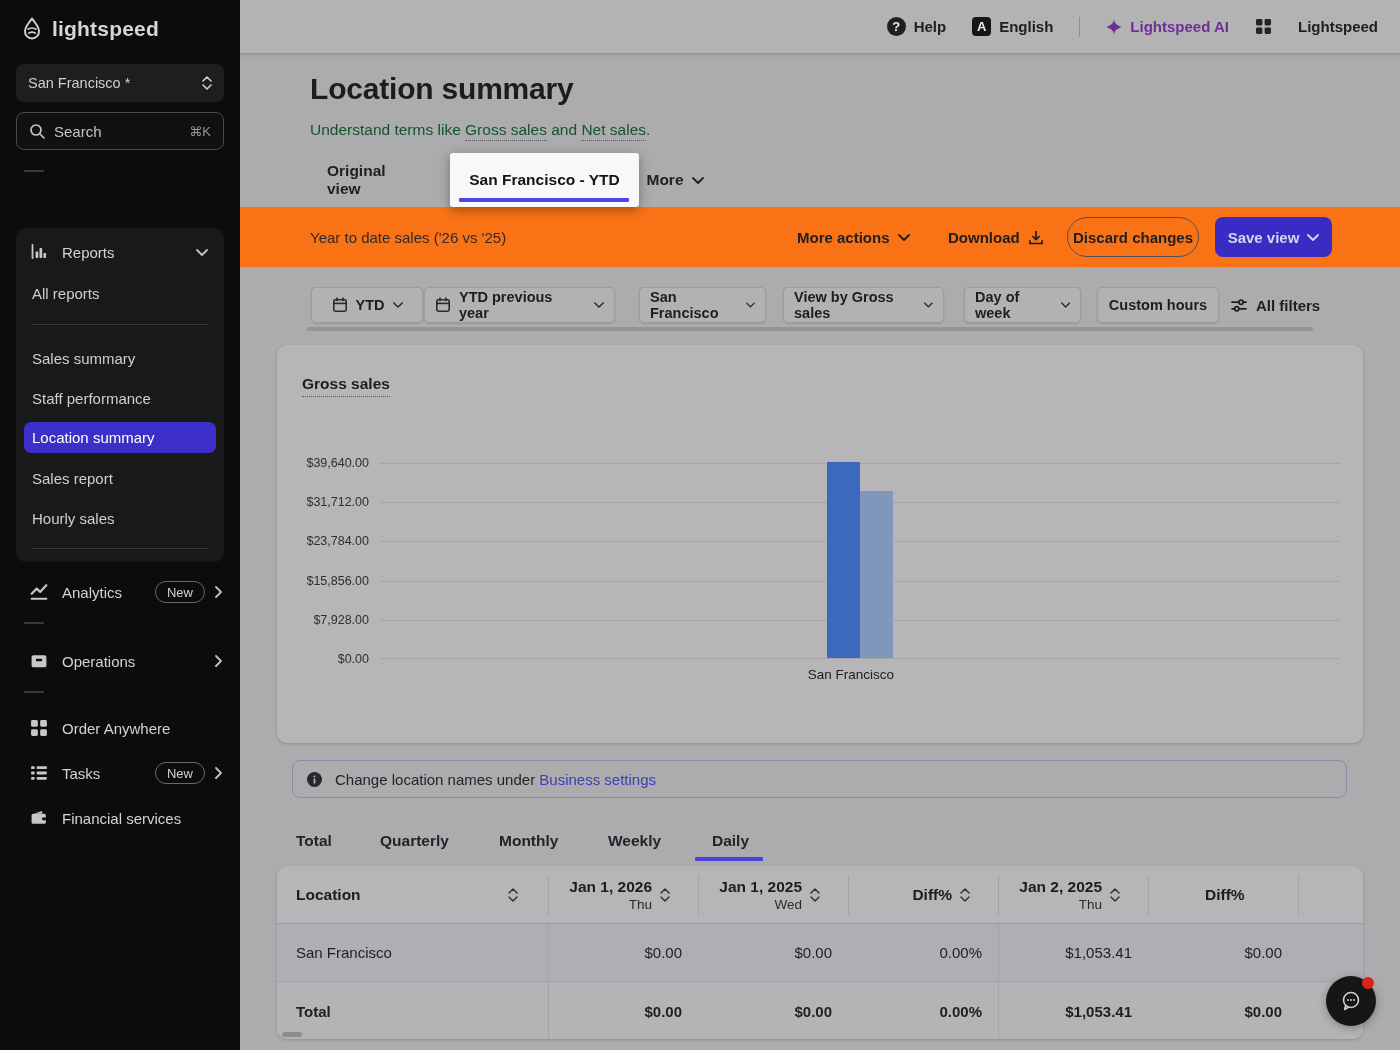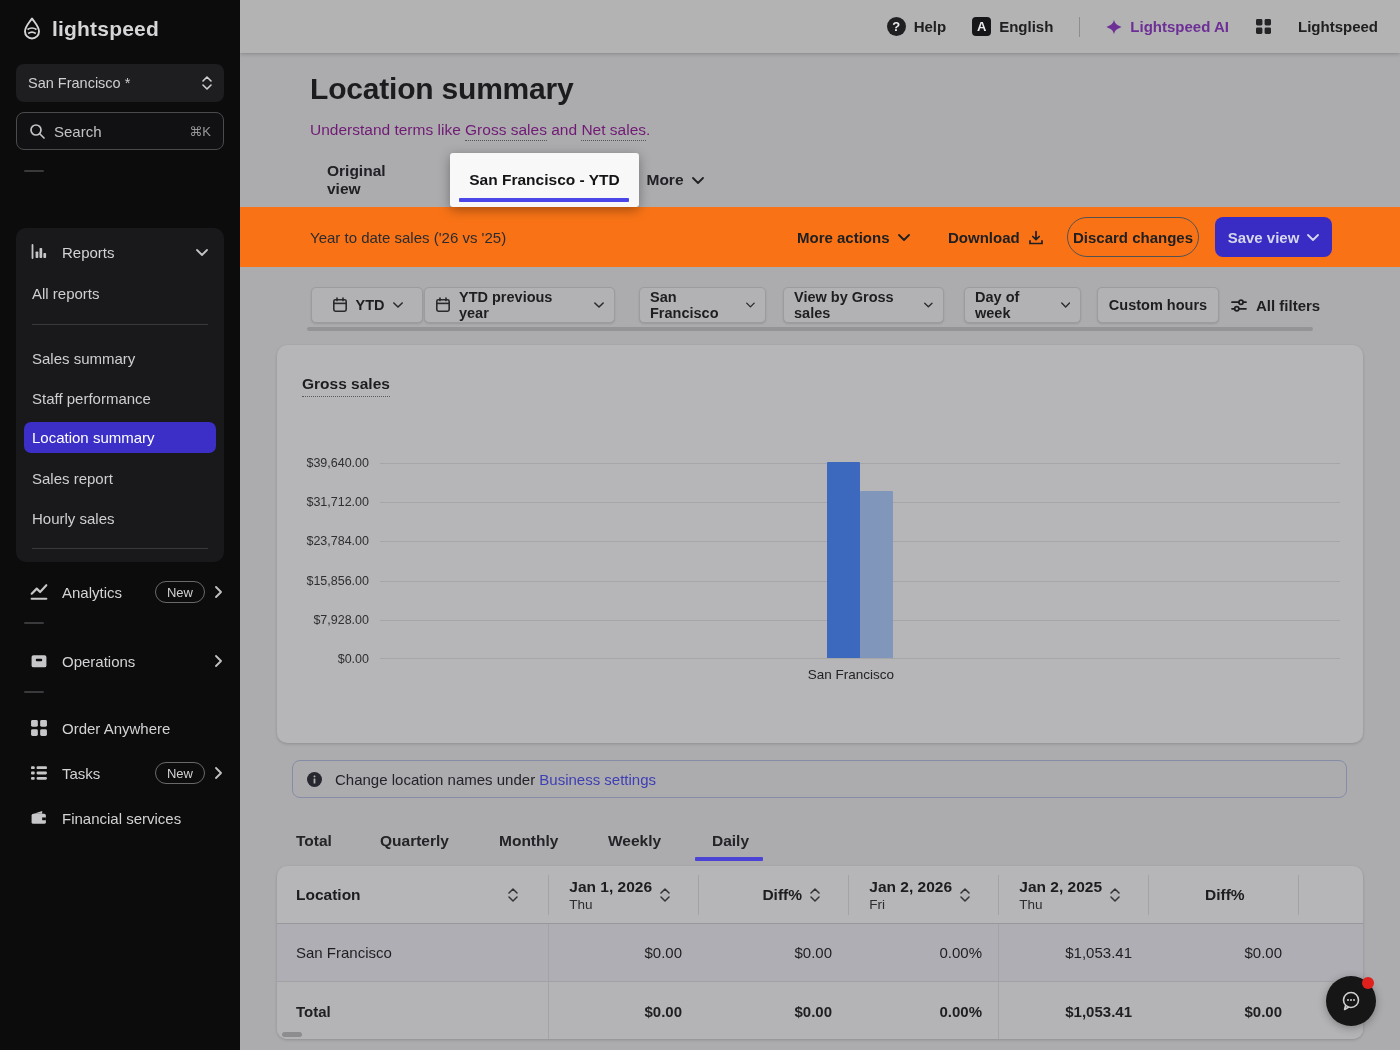--- a/index.html
+++ b/index.html
@@ -31,21 +31,21 @@
   
   .main{position:absolute;left:240px;top:0;width:1160px;height:1050px}
   .topbar{position:absolute;left:0;top:0;width:1160px;height:53px;background:#b3b3b4;box-shadow:0 1px 4px rgba(0,0,0,.22);display:flex;align-items:center;justify-content:flex-end;gap:26px;padding-right:22px;font-size:15px;color:#202022;font-weight:600;z-index:2}
   .tb-item{display:flex;align-items:center;gap:8px;cursor:pointer}
   .q-circle{width:19px;height:19px;border-radius:50%;background:#202022;color:#ececec;display:flex;align-items:center;justify-content:center;font-size:13px;font-weight:700}
   .a-square{width:19px;height:19px;border-radius:4px;background:#161618;color:#ececec;display:flex;align-items:center;justify-content:center;font-size:13px;font-weight:700}
   .tb-div{width:1px;height:20px;background:#8e8e90}
   .ai{color:#6d2f96;font-weight:700}
 
   .page-title{position:absolute;left:70px;top:72px;font-size:30px;font-weight:700;color:#1c1c1e;letter-spacing:-.2px}
-  .subtitle{position:absolute;left:70px;top:121px;font-size:15.5px;color:#701a75}
+  .subtitle{position:absolute;left:70px;top:121px;font-size:15.5px;color:#14532d}
   .u-dot{border-bottom:1.5px dotted #57575a;padding-bottom:2px;cursor:pointer}
 
   .tab{position:absolute;top:153px;height:54px;display:flex;align-items:center;justify-content:center;font-weight:700;font-size:15.5px;color:#212125;cursor:pointer;gap:8px}
   .tab-spot{position:absolute;left:210px;top:153px;width:189px;height:54px;background:#f8f8f9;border-radius:3px;box-shadow:0 3px 12px rgba(0,0,0,.35);display:flex;align-items:center;justify-content:center;font-weight:700;font-size:15.5px;color:#141417;z-index:3;cursor:pointer}
   .tab-underline{position:absolute;left:9px;bottom:5px;width:170px;height:4px;background:#4b46e8;border-radius:1px}
 
   .band{position:absolute;left:0;top:207px;width:1168px;height:60px;background:#f97316}
   .band-label{position:absolute;left:70px;top:0;height:60px;display:flex;align-items:center;font-size:15px;color:#2b2b2d}
   .band-link{position:absolute;top:0;height:60px;display:flex;align-items:center;gap:8px;font-weight:700;font-size:15px;color:#202022;cursor:pointer}
   .btn-ghost{position:absolute;left:827px;top:10px;width:132px;height:40px;border:1px solid #525254;border-radius:20px;background:transparent;font-family:inherit;font-weight:700;font-size:15px;color:#202022;display:flex;align-items:center;justify-content:center;cursor:pointer}
@@ -74,21 +74,21 @@
   .banner .link{color:#3e3eb5;cursor:pointer}
 
   .ttab{position:absolute;top:822px;height:38px;display:flex;align-items:center;font-size:15.5px;font-weight:700;color:#242428;cursor:pointer}
   .ttab-underline{position:absolute;left:455px;top:857px;width:68px;height:4px;background:#4b43d6;border-radius:1px}
 
   .tcard{position:absolute;left:37px;top:866px;width:1086px;height:173px;background:#b6b6b8;border-radius:10px;overflow:hidden;box-shadow:0 1px 3px rgba(0,0,0,.18)}
   .thead{position:absolute;left:0;top:0;width:1448px;height:58px;display:flex;border-bottom:1px solid #98989b}
   .th-loc{width:271px;display:flex;align-items:center;justify-content:space-between;padding-left:19px;padding-right:30px;font-weight:700;font-size:15.5px;color:#1d1d1f;cursor:pointer}
   .th{width:150px;display:flex;align-items:center;justify-content:flex-end;gap:8px;padding-right:28px;cursor:pointer}
   .th .d1{font-weight:700;font-size:15.5px;color:#1d1d1f;text-align:right;white-space:nowrap}
-  .th .d2{font-size:13.5px;color:#2c2c2e;margin-top:1px}
+  .th .d2{font-size:13.5px;color:#2c2c2e;text-align:right;margin-top:1px}
   .th.clip{justify-content:flex-start;padding-left:57px;padding-right:0}
   .th-sep{position:absolute;top:9px;width:1px;height:40px;background:#a3a3a6}
   .sort{color:#333336;flex:0 0 auto;cursor:pointer}
   .trow{position:absolute;left:0;width:1448px;height:58px;display:flex;align-items:center;font-size:15px;color:#1f1f21}
   .trow.r0{top:58px;background:#aeaeb4;border-bottom:1px solid #a2a2a5}
   .trow.r1{top:116px;background:#b4b4b6;font-weight:700}
   .td-loc{width:271px;padding-left:19px;white-space:nowrap}
   .td{width:150px;text-align:right;padding-right:16px;white-space:nowrap}
   .g-sep{position:absolute;top:58px;width:1px;height:115px;background:#a4a4a7}
   .scroll-stub{position:absolute;left:5px;bottom:2px;width:20px;height:5px;background:#8d8d8f;border-radius:3px;cursor:pointer}
@@ -474,30 +474,30 @@
         <div class="th">
           <div>
               <div class="d1">Jan 1, 2026</div>
               <div class="d2">Thu</div>
             </div>
           <svg class="sort" width="10" height="14" viewBox="0 0 10 14">
               <use href="#i-sort"></use>
             </svg>
         </div>
         <div class="th">
-          <div class="d1">Diff%</div>
+          <div>
+              <div class="d1">Jan 1, 2025</div>
+              <div class="d2">Wed</div>
+            </div>
           <svg class="sort" width="10" height="14" viewBox="0 0 10 14">
               <use href="#i-sort"></use>
             </svg>
         </div>
         <div class="th">
-          <div>
-              <div class="d1">Jan 2, 2026</div>
-              <div class="d2">Fri</div>
-            </div>
+          <div class="d1">Diff%</div>
           <svg class="sort" width="10" height="14" viewBox="0 0 10 14">
               <use href="#i-sort"></use>
             </svg>
         </div>
         <div class="th">
           <div>
               <div class="d1">Jan 2, 2025</div>
               <div class="d2">Thu</div>
             </div>
           <svg class="sort" width="10" height="14" viewBox="0 0 10 14">

